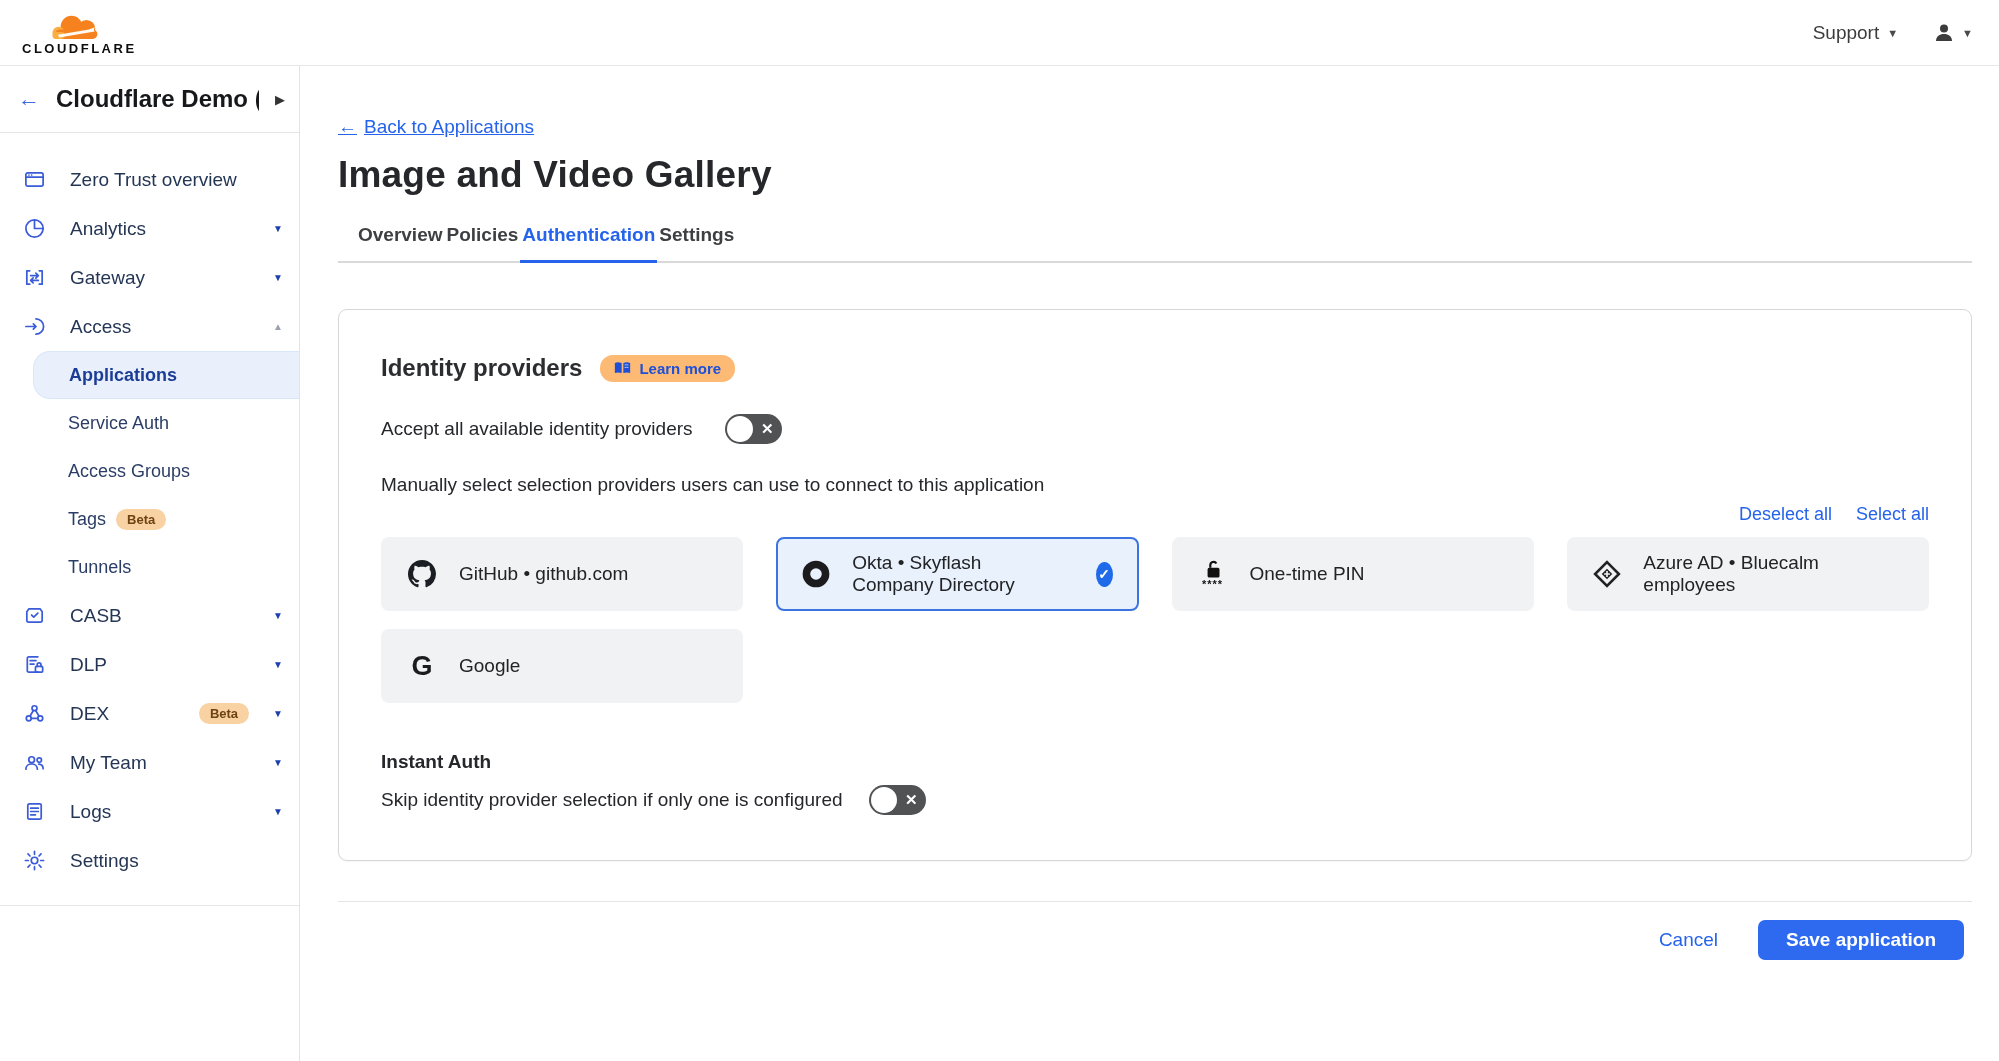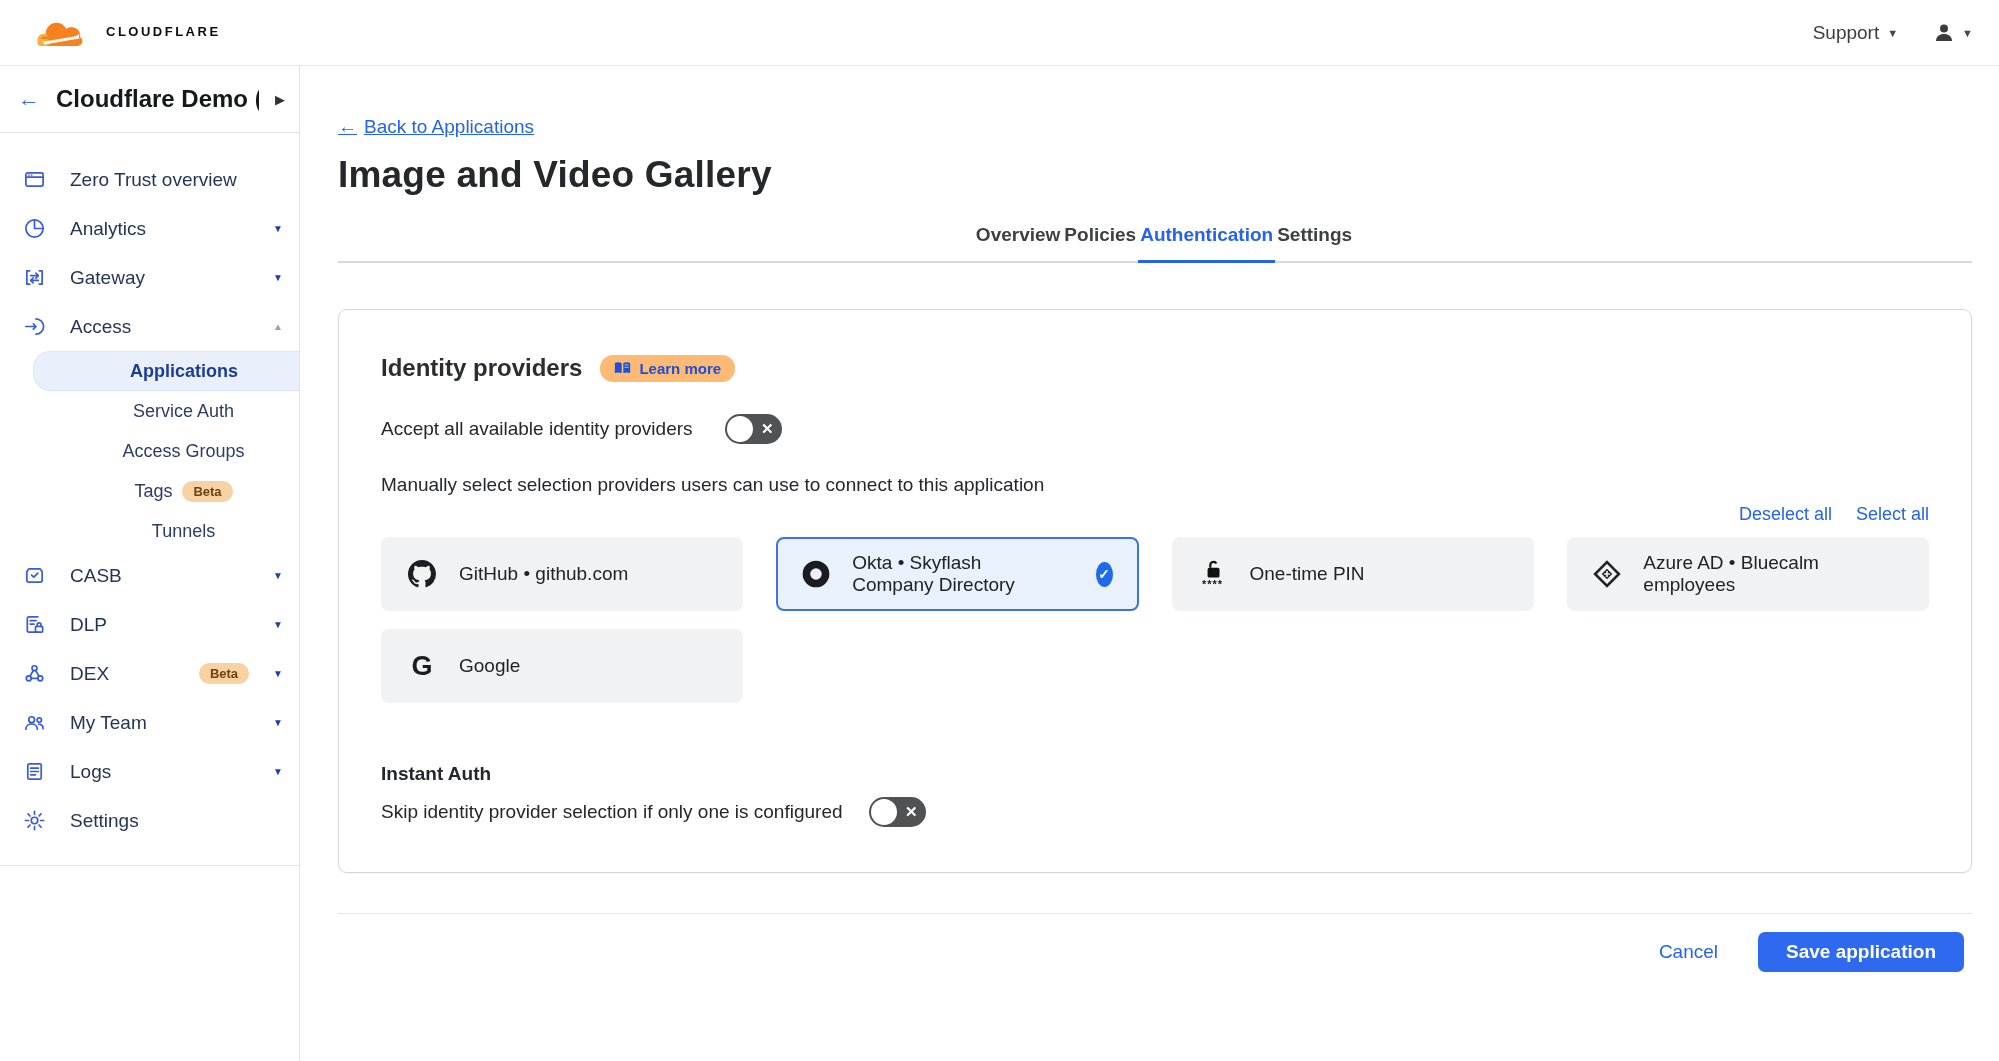--- a/index.html
+++ b/index.html
@@ -2,21 +2,21 @@
 <html><head>
 <meta charset="utf-8">
 <style>
   * { margin:0; padding:0; box-sizing:border-box; }
   html,body { width:1999px; height:1061px; overflow:hidden; background:#fff;
               font-family:"Liberation Sans", sans-serif; color:#222; }
 
   
   .topbar { height:66px; display:flex; align-items:center; justify-content:space-between;
             padding:0 26px 0 22px; border-bottom:1px solid #e8e8e8; background:#fff; }
-  .logo { display:flex; flex-direction:row; align-items:center; cursor:pointer; }
+  .logo { display:flex; flex-direction:column; align-items:center; cursor:pointer; }
   .logo svg { width:84px; height:34px; display:block; }
   .logo-text { font-size:13px; font-weight:800; letter-spacing:2.5px; color:#0d0d0d; margin-top:-2px; }
   .topbar-right { display:flex; align-items:center; gap:34px; }
   .support { display:flex; align-items:center; gap:8px; font-size:19px; color:#3c3c3c; cursor:pointer; }
   .caret-dn { font-size:11px; color:#4a4a4a; }
   .user-menu { display:flex; align-items:center; gap:6px; cursor:pointer; }
   .user-menu svg { width:24px; height:24px; }
 
   
   .shell { display:flex; height:995px; }
@@ -35,34 +35,34 @@
               cursor:pointer; }
   .nav-icon { width:24px; height:24px; display:flex; align-items:center; justify-content:center; }
   .nav-icon svg { width:23px; height:23px; stroke:#3b5cd9; fill:none; stroke-width:1.8;
                   stroke-linecap:round; stroke-linejoin:round; }
   .nav-label { flex:1; font-size:19px; color:#253655; }
   .nav-caret { font-size:10px; color:#1b3faf; }
   .nav-caret.grey { color:#99a1ad; }
   .badge-beta { background:#f8d2a2; color:#6e4212; font-size:13px; font-weight:600;
                 padding:3px 11px; border-radius:11px; margin-left:10px; }
   .subnav { display:flex; flex-direction:column; }
-  .sub-item { height:40px; display:flex; align-items:center; padding-left:68px;
-              font-size:18px; color:#2c3e66; cursor:pointer;justify-content:center; }
+  .sub-item { height:48px; display:flex; align-items:center; padding-left:68px;
+              font-size:18px; color:#2c3e66; cursor:pointer; }
   .sub-item.active { background:#e9f0fc; border:1px solid #d9e6fa; border-right:none;
                      margin-left:33px; padding-left:35px; border-radius:17px 0 0 17px;
                      font-weight:700; color:#1c3d96; }
   .side-divider { border-top:1px solid #e6e6e6; margin-top:20px; }
 
   
   .main { flex:1; padding:50px 27px 0 38px; background:#fff; position:relative; }
   .back-link { display:inline-flex; gap:7px; font-size:19px; color:#2563eb;
                text-decoration:underline; cursor:pointer; }
   .page-title { font-size:37px; font-weight:700; color:#26272b; margin:16px 0 22px; letter-spacing:.2px; }
 
-  .tabs { display:flex; border-bottom:2px solid #d9d9d9; padding-left:18px;justify-content:center; }
+  .tabs { display:flex; border-bottom:2px solid #d9d9d9; padding-left:18px; }
   .tab { font-size:19px; font-weight:600; color:#3e3f42; padding:6px 2px 14px; cursor:pointer;
          margin-bottom:-2px; border-bottom:3px solid transparent; }
   .tab.active { color:#2563eb; border-bottom-color:#2563eb; }
 
   .card { margin-top:46px; border:1px solid #d7d7da; border-radius:9px; background:#fff;
           box-shadow:0 1px 2px rgba(0,0,0,.04); padding:44px 42px 45px; }
   .card-head { display:flex; align-items:center; gap:18px; }
   .card-title { font-size:24px; font-weight:700; color:#2c2d30; }
   .learn-pill { display:inline-flex; align-items:center; gap:8px; background:#fdba74; color:#1d4fd7;
                 font-size:15px; font-weight:600; padding:5px 14px; border-radius:13px; cursor:pointer; }
@@ -89,21 +89,21 @@
           gap:22px; padding:0 24px; cursor:pointer; border:2px solid transparent; }
   .tile .p-label { font-size:19px; color:#222326; }
   .tile.selected { background:#e9f1fc; border-color:#3b74e0; }
   .tile .spacer { flex:1; }
   .p-icon { width:30px; display:flex; flex-direction:column; align-items:center; justify-content:center; }
   .check-circle { width:25px; height:25px; border-radius:50%; background:#1f6ae8; color:#fff;
                   display:flex; align-items:center; justify-content:center; font-size:14px; font-weight:700; }
   .g-glyph { font-size:27px; font-weight:800; color:#1c1c1e; line-height:1; }
   .otp-stars { font-size:11px; font-weight:800; letter-spacing:1px; color:#111; margin-top:-3px; }
 
-  .instant-head { margin-top:60px; font-size:19px; font-weight:700; color:#26272b; }
+  .instant-head { margin-top:48px; font-size:19px; font-weight:700; color:#26272b; }
   .instant-row { display:flex; align-items:center; gap:26px; margin-top:12px; }
 
   .footer-divider { border-top:1px solid #e4e4e4; margin-top:40px; }
   .footer-actions { display:flex; justify-content:flex-end; align-items:center; gap:40px; padding:18px 8px 0; }
   .cancel-link { font-size:19px; color:#2563eb; cursor:pointer; }
   .save-btn { background:#2e6af0; color:#fff; font-size:19px; font-weight:600; border:none;
               border-radius:7px; padding:9px 28px; cursor:pointer; font-family:inherit; }
 </style>
 </head>
 <body>

